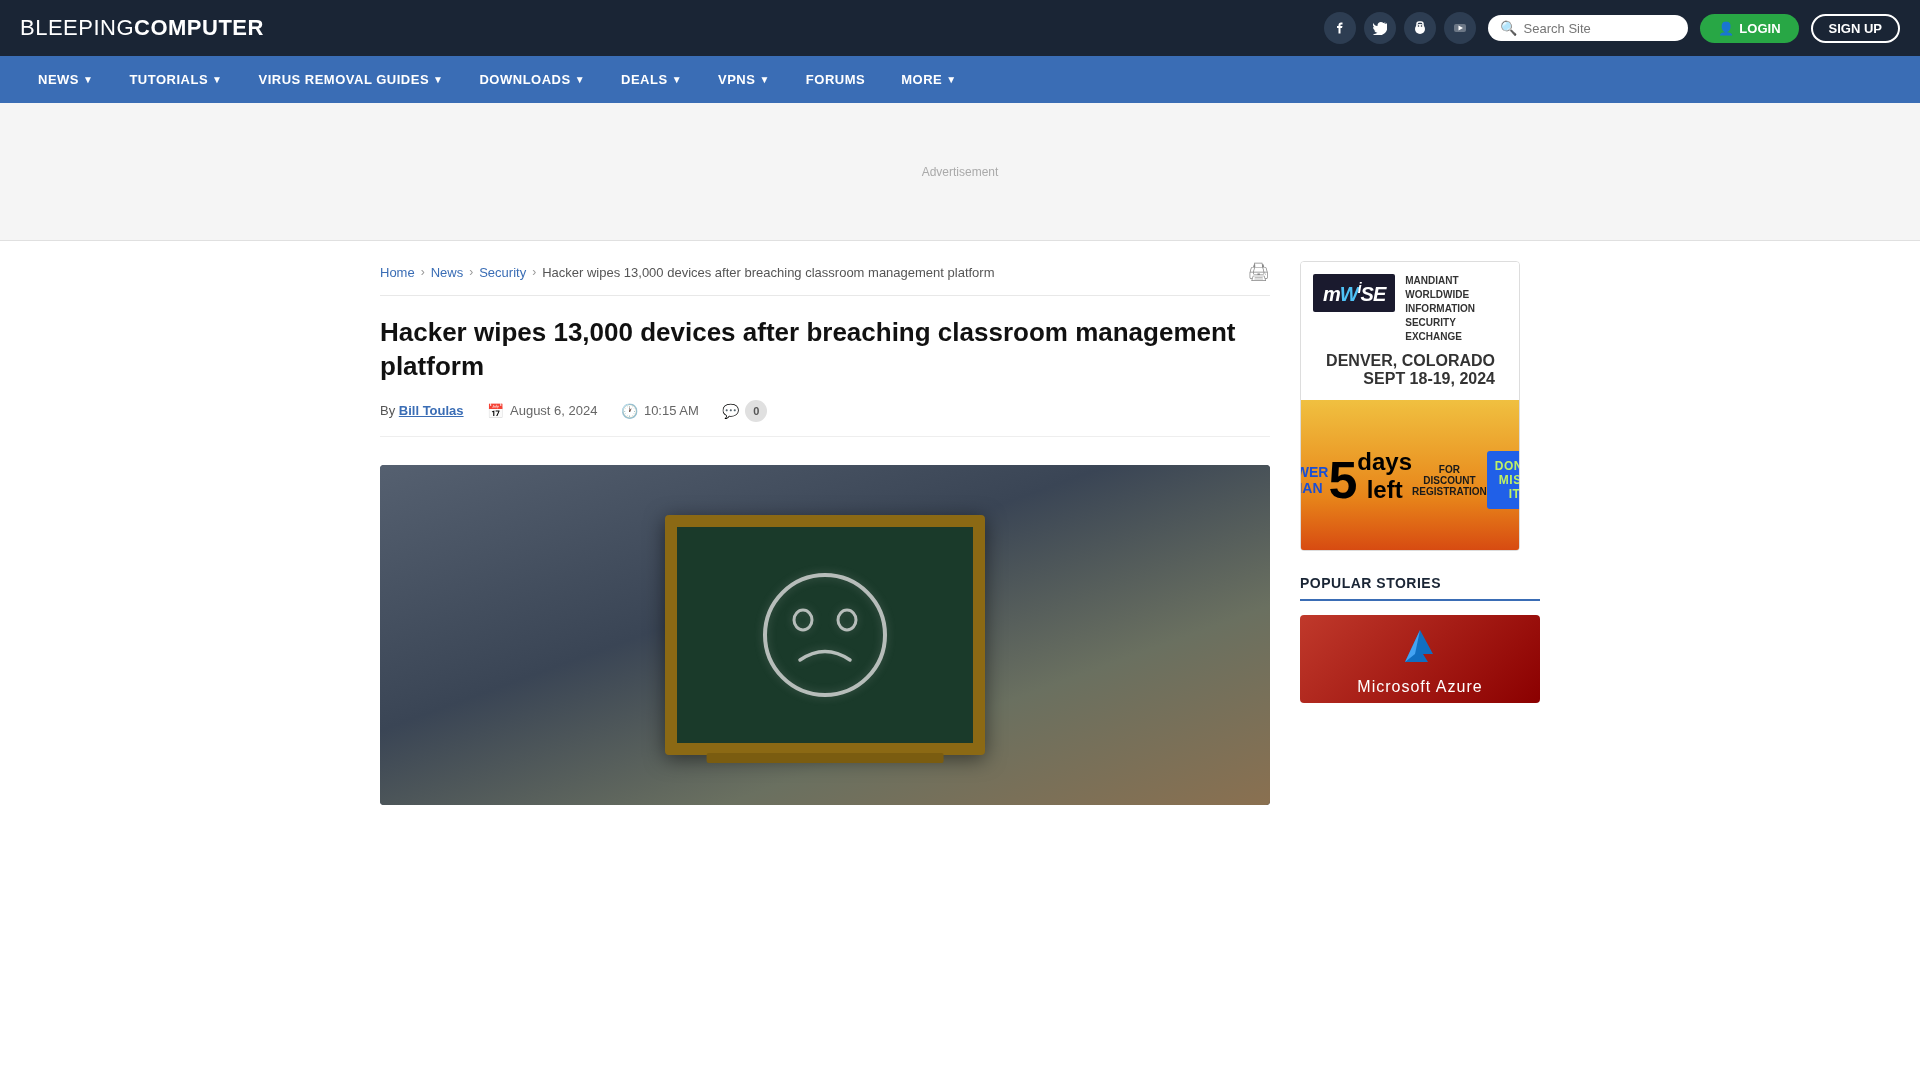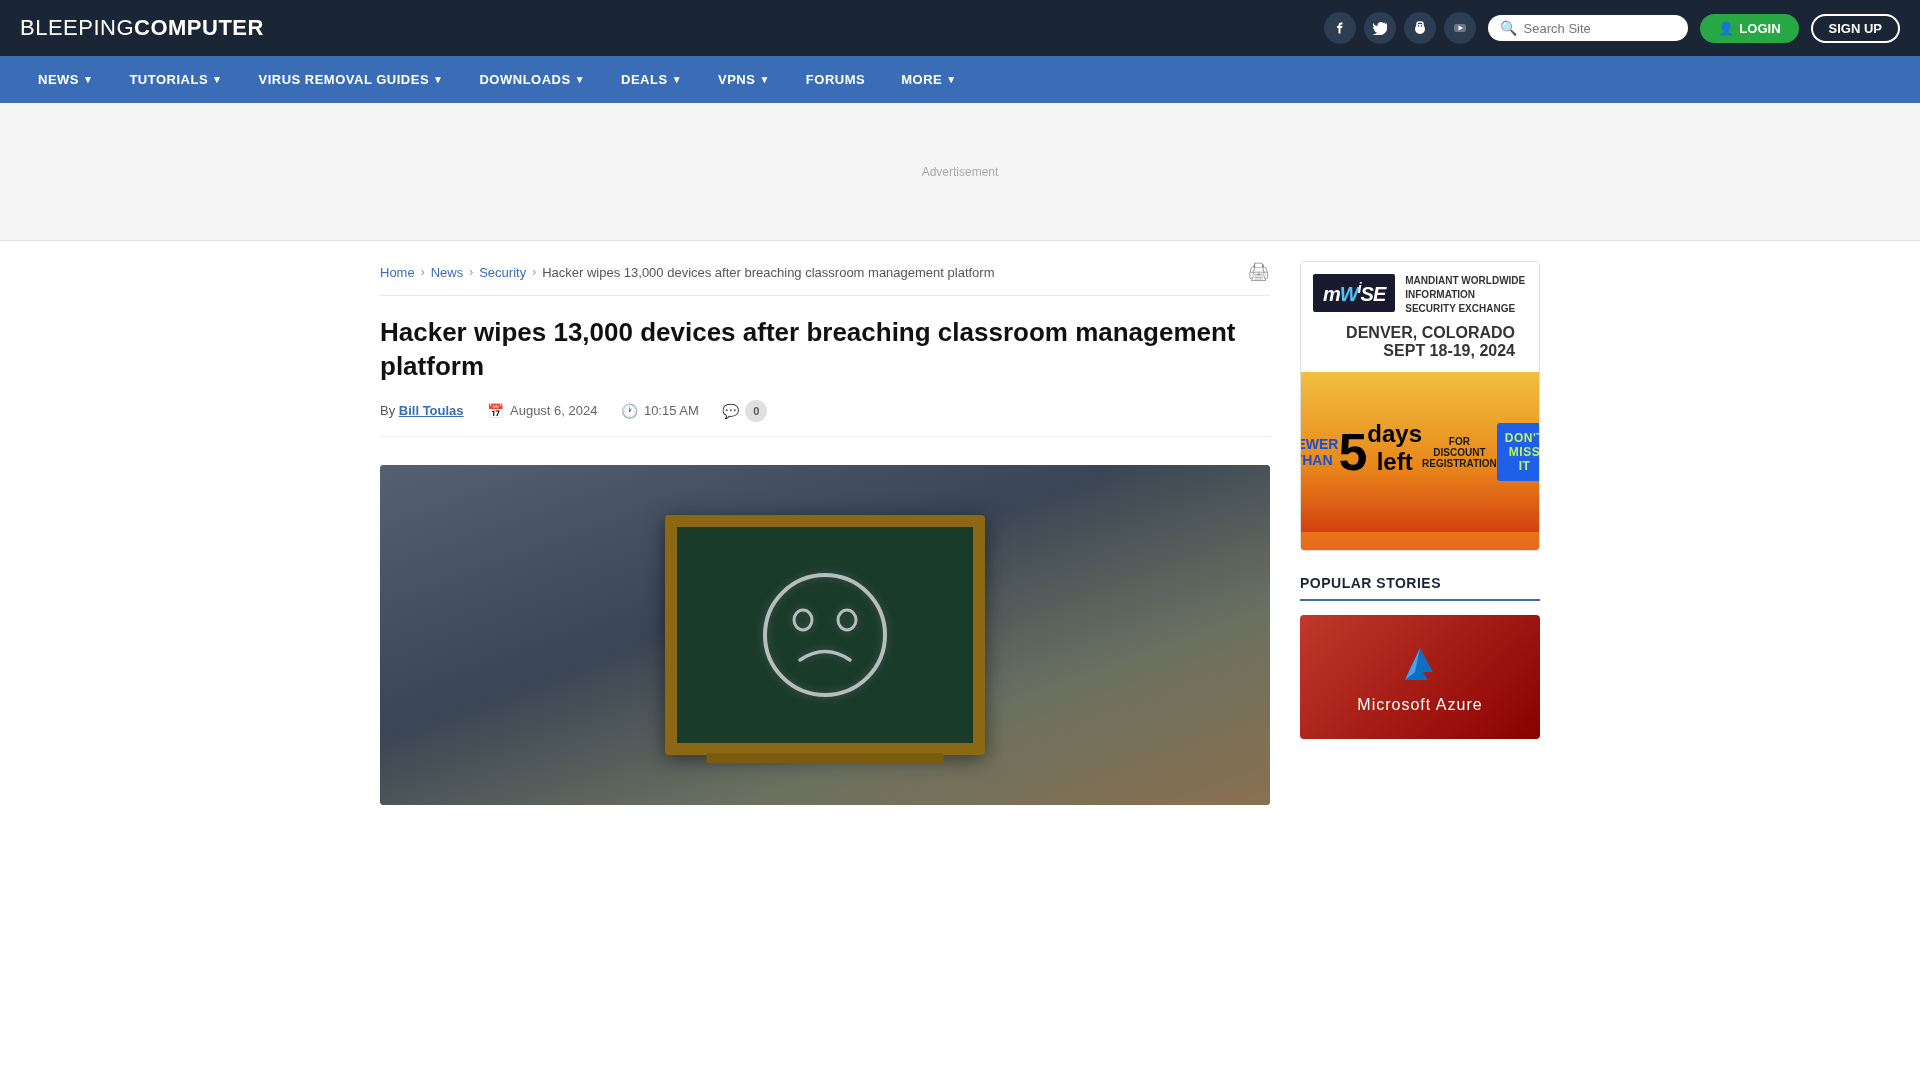--- a/index.html
+++ b/index.html
@@ -246,21 +246,21 @@
     }
 
     
     .sidebar {
       width: 240px;
       flex-shrink: 0;
     }
 
     
     .ad-box {
-      width: 240px;
+      width: 220px;
       height: 290px;
       background: linear-gradient(180deg, #fff 0%, #fff 30%, #f5a623 60%, #e8691a 100%);
       border-radius: 4px;
       overflow: hidden;
       margin-bottom: 24px;
       border: 1px solid #ddd;
       position: relative;
     }
     .ad-box-top {
       background: #fff;
@@ -352,21 +352,21 @@
       text-transform: uppercase;
       color: #1a2535;
       border-bottom: 2px solid #3a6db5;
       padding-bottom: 8px;
       margin-bottom: 14px;
       letter-spacing: 0.5px;
     }
 
     .popular-story-image {
       width: 100%;
-      height: 124px;
+      height: 88px;
       background: linear-gradient(135deg, #c0392b 0%, #8b0000 100%);
       border-radius: 4px;
       display: flex;
       align-items: center;
       justify-content: center;
       position: relative;
       overflow: hidden;
     }
     .azure-logo {
       display: flex;

